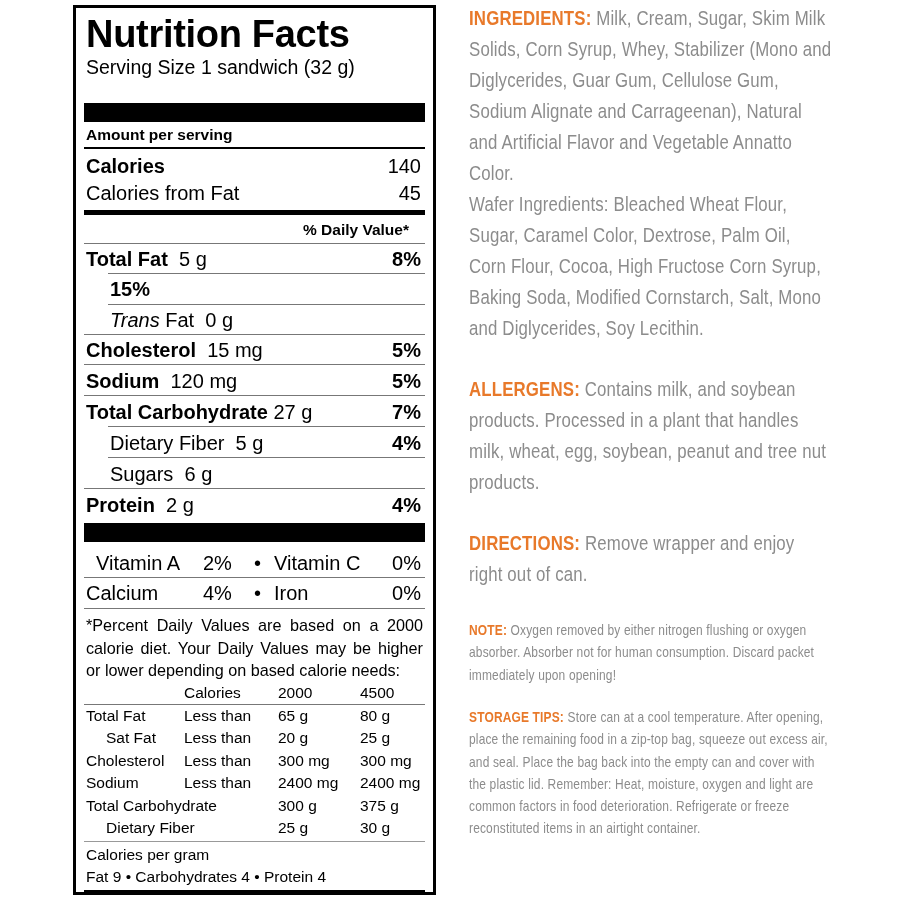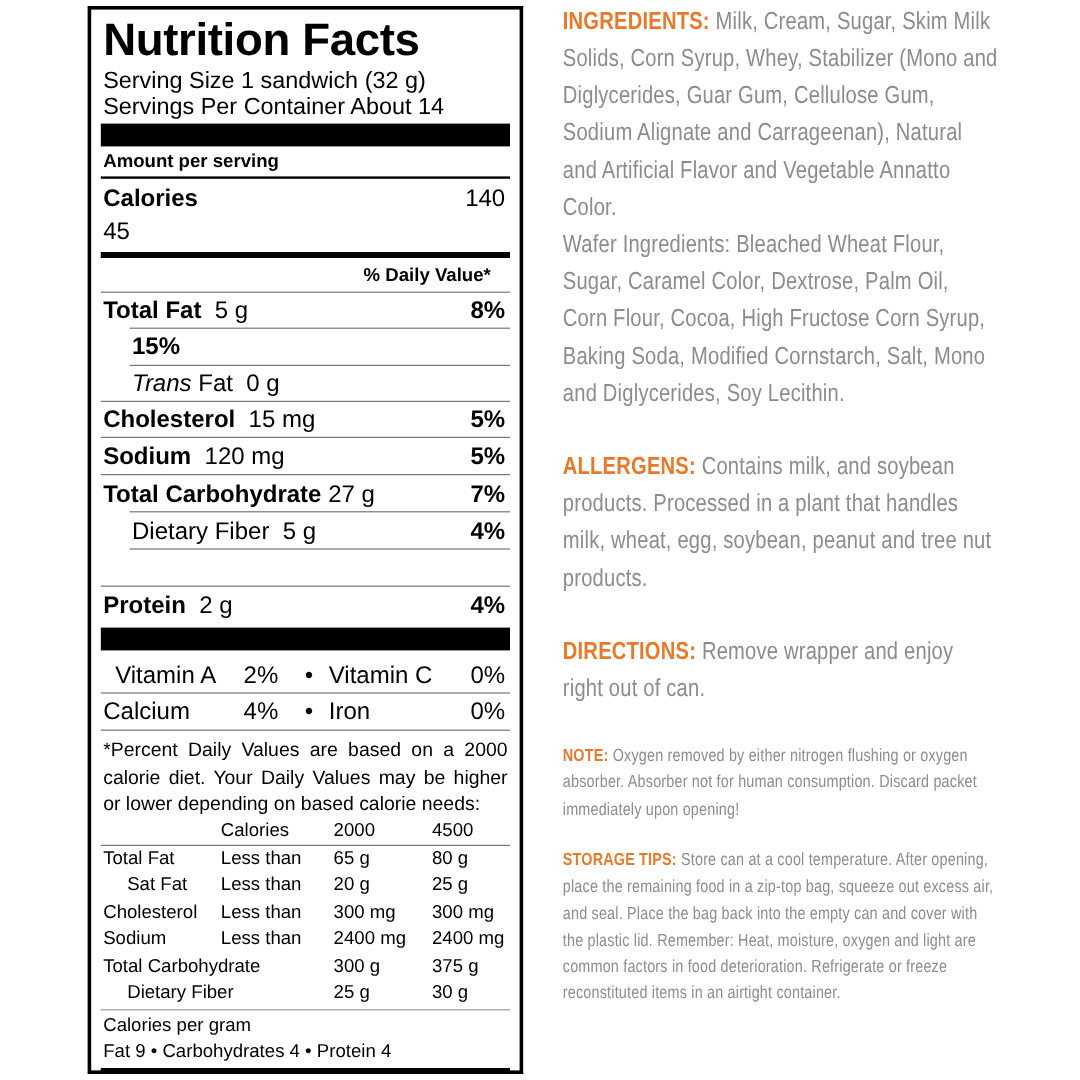--- a/index.html
+++ b/index.html
@@ -25,31 +25,31 @@
   .para { font-size:20.5px; line-height:31px; transform:scaleX(0.82); transform-origin:left top; width:442px; letter-spacing:0.2px; }
   .para.sm { font-size:14.6px; line-height:22.3px; width:442px; }
   .hdr { color:#e8792a; font-weight:bold; }
 </style>
 </head>
 <body>
 
 <div class="label">
   <div class="abs title">Nutrition Facts</div>
   <div class="abs serv" style="top:48px">Serving Size 1 sandwich (32 g)</div>
-  <div class="abs serv" style="top:70px">Servings Per Container About 14</div>
   <div class="abs bar" style="top:95px;height:19px"></div>
 
   <div class="abs small-b" style="left:10px;top:118px">Amount per serving</div>
   <div class="abs rule" style="top:139px;height:2px;background:#000"></div>
 
   <div class="abs row" style="top:145px">
     <span class="bk">Calories</span>
     <span>140</span>
   </div>
   <div class="abs row" style="top:172px">
+    <span>Calories from Fat</span>
     <span>45</span>
   </div>
   <div class="abs bar" style="top:202px;height:5px"></div>
 
   <div class="abs small-b" style="right:24px;top:213px">% Daily Value*</div>
   <div class="abs rule" style="top:235px"></div>
 
   <div class="abs row" style="top:238px">
     <span><span class="bk">Total Fat</span>&nbsp; <span>5 g</span></span>
     <span class="bk">8%</span>
@@ -84,20 +84,24 @@
     <span class="bk">7%</span>
   </div>
   <div class="abs rule ind" style="top:418px"></div>
 
   <div class="abs row ind" style="top:422px">
     <span><span>Dietary Fiber</span>&nbsp; <span>5 g</span></span>
     <span class="bk">4%</span>
   </div>
   <div class="abs rule ind" style="top:449px"></div>
 
+  <div class="abs row ind" style="top:453px">
+    <span><span>Sugars</span>&nbsp; <span>6 g</span></span>
+    <span class="bk"></span>
+  </div>
   <div class="abs rule" style="top:480px"></div>
 
   <div class="abs row" style="top:484px">
     <span><span class="bk">Protein</span>&nbsp; <span>2 g</span></span>
     <span class="bk">4%</span>
   </div>
   <div class="abs bar" style="top:515px;height:19px"></div>
 
   <div class="abs vrow" style="top:542px">
     <span style="left:10px">Vitamin A</span>

